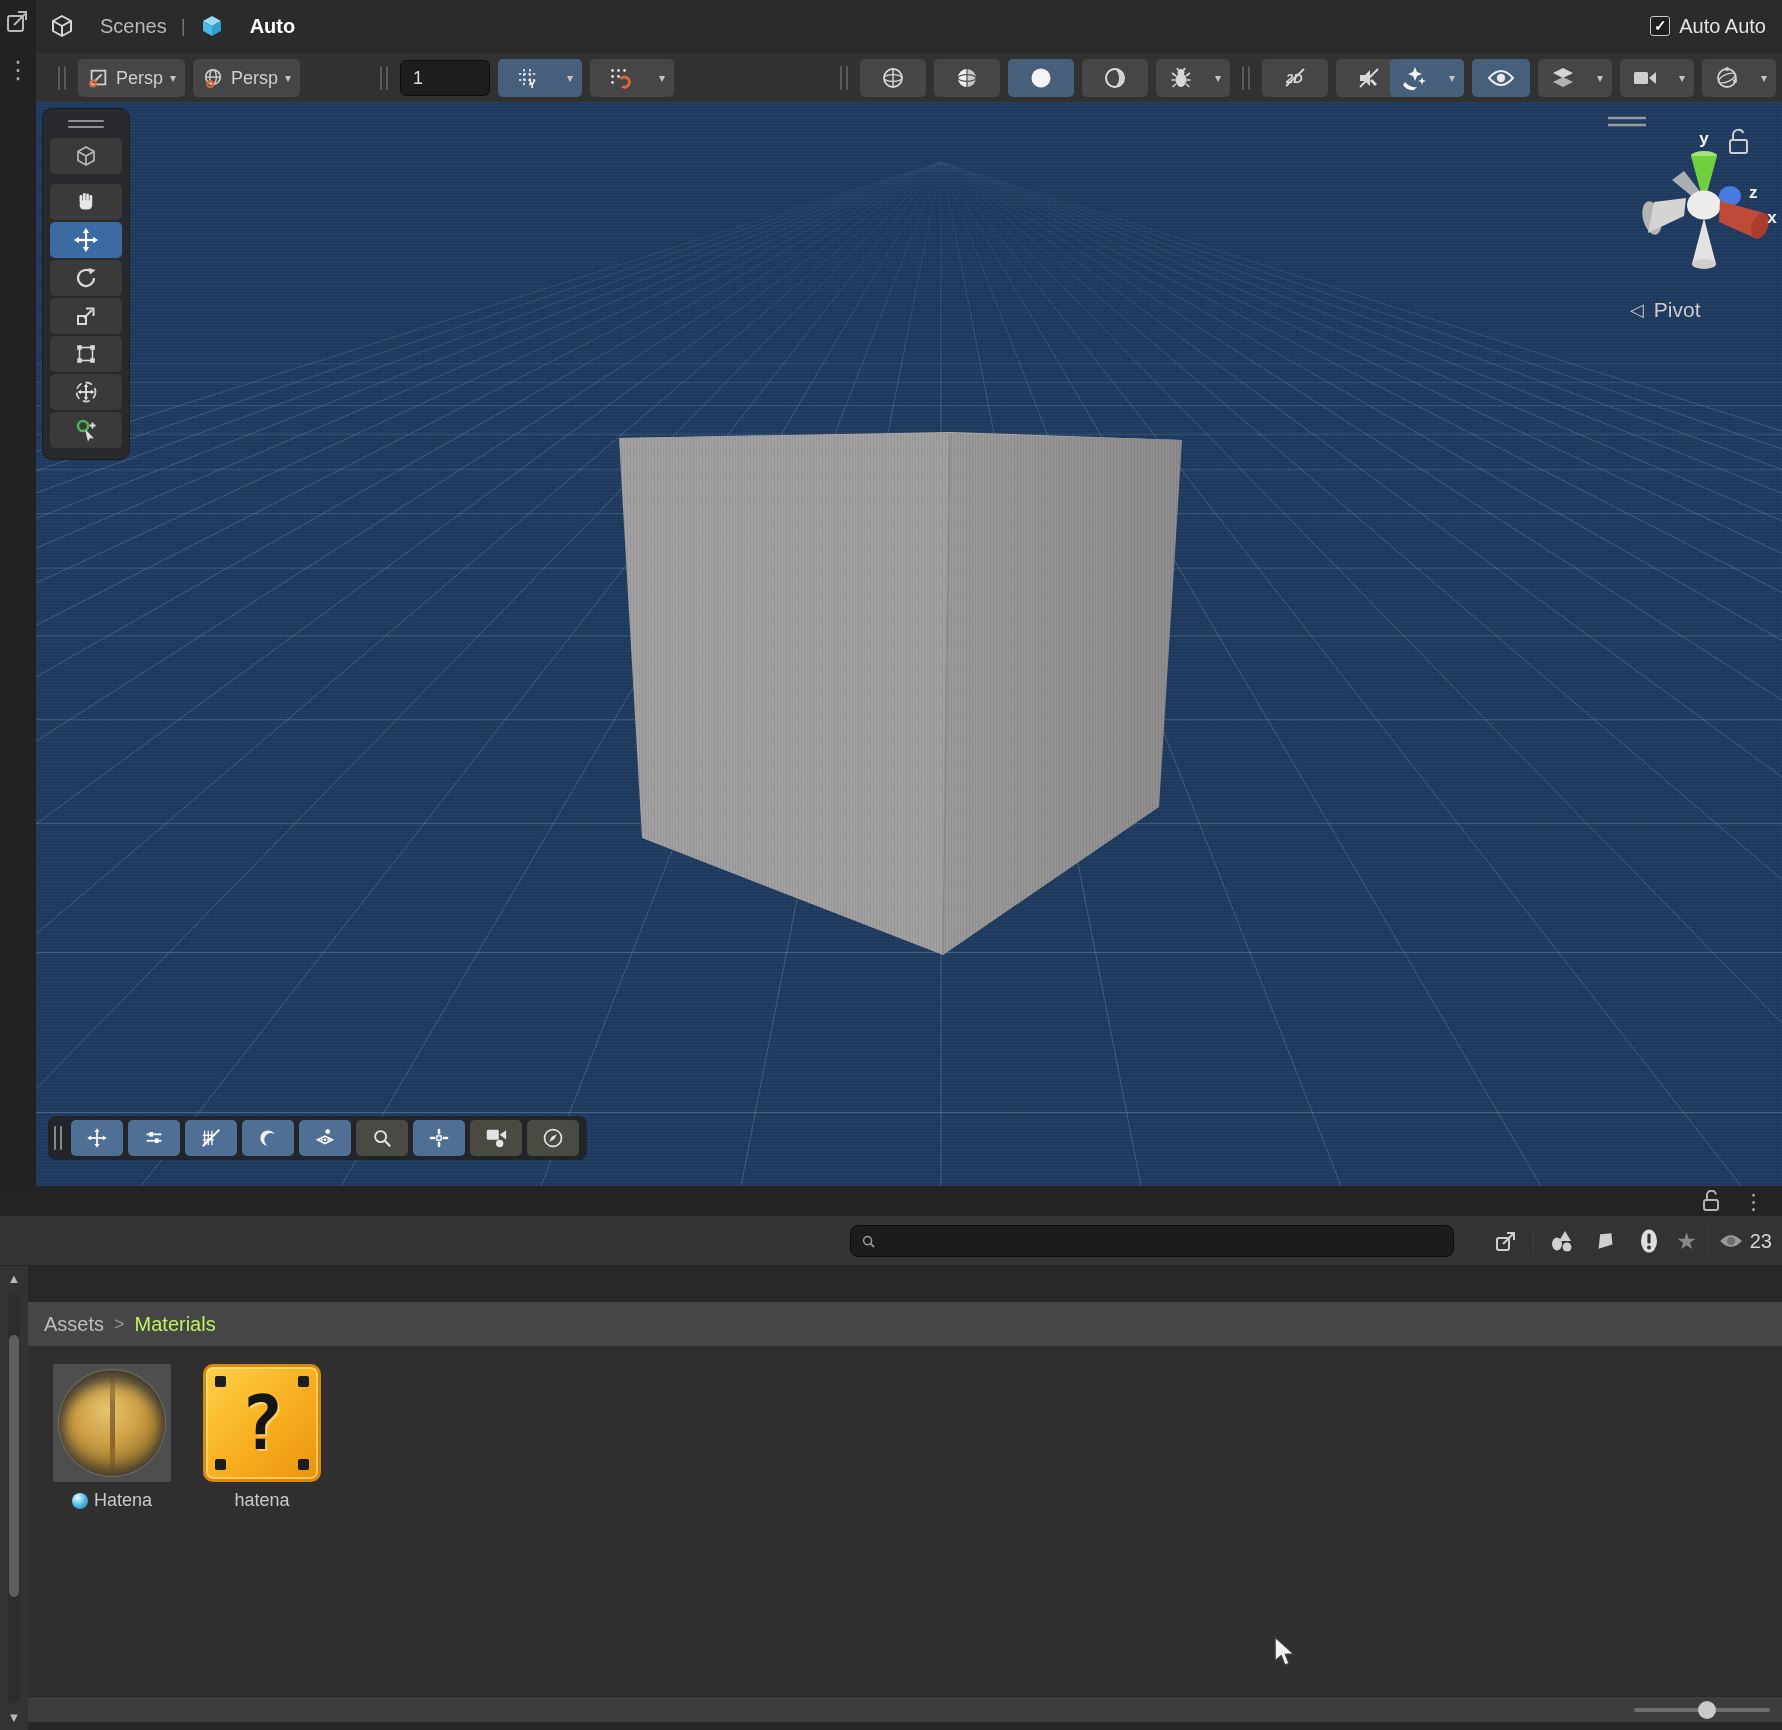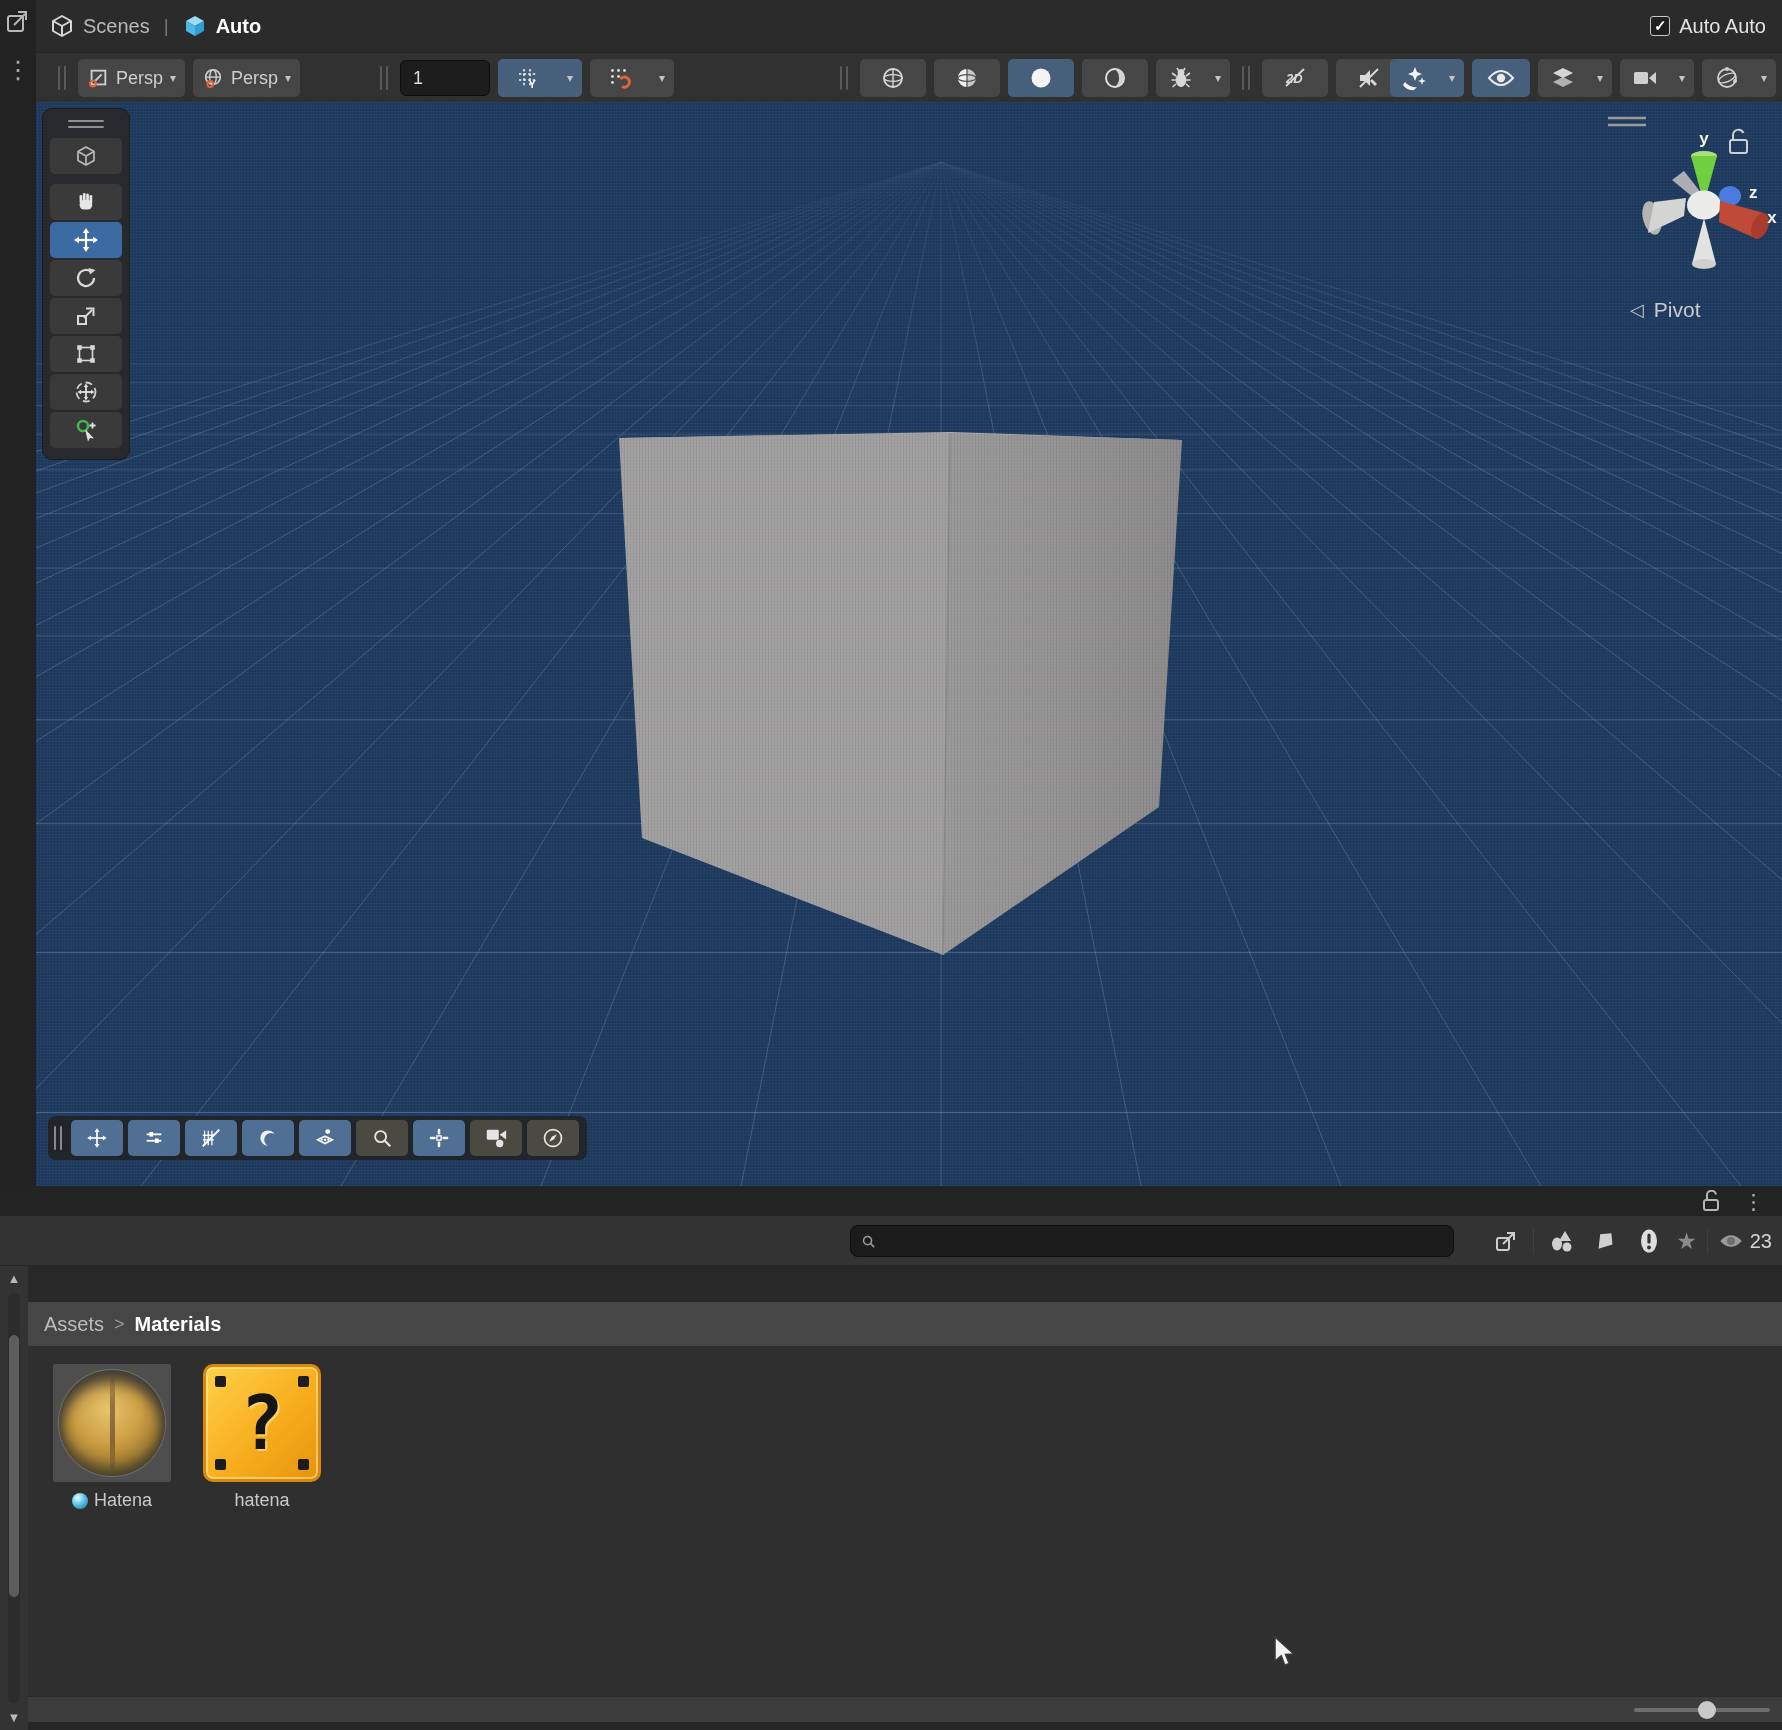--- a/index.html
+++ b/index.html
@@ -8,21 +8,21 @@
   .screen { position:relative; width:1782px; height:1730px; background:#282828; overflow:hidden; }
 
   
   .top-region { display:flex; width:100%; height:1186px; }
   .left-rail { width:36px; background:#222; display:flex; flex-direction:column; align-items:center; padding-top:6px; flex:0 0 36px; }
   .rail-kebab { color:#aaa; font-size:24px; line-height:1; margin-top:22px; cursor:default; }
   .top-main { flex:1; display:flex; flex-direction:column; min-width:0; }
 
   
   .tabbar { height:52px; background:#2b2b2b; display:flex; align-items:center; padding:0 16px 0 14px; }
-  .tab { display:flex; align-items:center; gap:9px; font-size:20px; }
+  .tab { display:flex; align-items:center; gap:26px; font-size:20px; }
   .tab-label-dim { color:#b8b8b8; }
   .tab-sep { color:#777; margin:0 14px; font-size:19px; }
   .tab-label-active { color:#fff; font-weight:bold; }
   .autosave { margin-left:auto; display:flex; align-items:center; gap:9px; color:#e2e2e2; font-size:20px; }
   .checkbox { width:20px; height:20px; background:#202020; border:1.5px solid #c9c9c9; border-radius:3px; display:flex; align-items:center; justify-content:center; color:#fff; font-size:15px; font-weight:bold; }
 
   
   .toolbar { height:50px; background:#313131; position:relative; border-top:1px solid #262626; }
   .tgroup { position:absolute; top:6px; display:flex; align-items:center; gap:8px; }
   .handle2 { display:flex; gap:4px; margin:0 4px; }
@@ -82,21 +82,21 @@
   
   .assets-region { display:flex; height:464px; }
   .assets-leftcol { width:28px; background:#333; display:flex; flex-direction:column; align-items:center; padding:6px 0; flex:0 0 28px; }
   .scroll-tri { color:#b9b9b9; font-size:13px; line-height:1; }
   .scroll-track { position:relative; width:12px; flex:1; margin:8px 0; background:#2c2c2c; border-radius:6px; }
   .scroll-thumb { position:absolute; left:1px; top:42px; width:10px; height:262px; background:#5d5d5d; border-radius:5px; }
   .assets-main { flex:1; display:flex; flex-direction:column; min-width:0;margin-top:36px; }
   .breadcrumb-row { height:44px; background:#464646; display:flex; align-items:center; padding-left:16px; gap:10px; font-size:20px; }
   .bc-root { color:#bdbdbd; }
   .bc-sep { color:#9a9a9a; font-size:18px; }
-  .bc-current { color:#ffffff; font-weight:bold; }
+  .bc-current { color:#bef264; font-weight:normal; }
   .assets-content { flex:1; background:#2f2f2f; padding:18px 0 0 24px; display:flex; gap:30px; align-items:flex-start; }
   .asset-item { width:120px; display:flex; flex-direction:column; align-items:center; gap:8px; }
   .asset-tile { width:118px; height:118px; border-radius:2px; }
   .tile-material { background:#4e4e4e; display:flex; align-items:center; justify-content:center; }
   .mat-sphere { width:106px; height:106px; border-radius:50%;
      background: radial-gradient(circle at 46% 38%, #e6c470 0%, #cd9f44 38%, #96742c 68%, #52431f 92%);
      box-shadow: inset 0 12px 14px rgba(42,46,52,.85), inset 0 -9px 12px rgba(42,46,52,.6), 0 0 0 1px rgba(200,210,220,.25);
      position:relative; }
   .mat-sphere::after { content:""; position:absolute; left:50%; top:6%; bottom:6%; width:5px; margin-left:-2px;
      background:linear-gradient(180deg, rgba(70,45,20,.1), rgba(80,50,25,.55) 30%, rgba(80,50,25,.55) 70%, rgba(70,45,20,.15)); border-radius:3px; }

